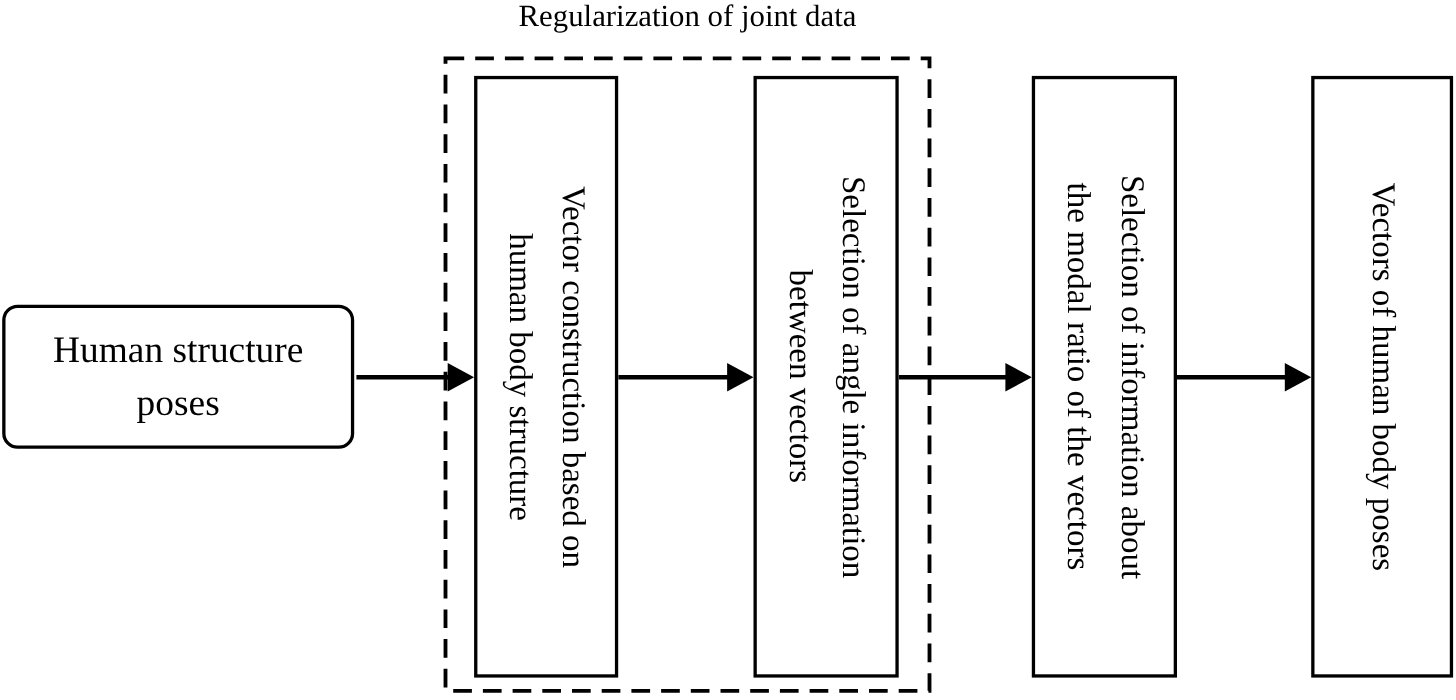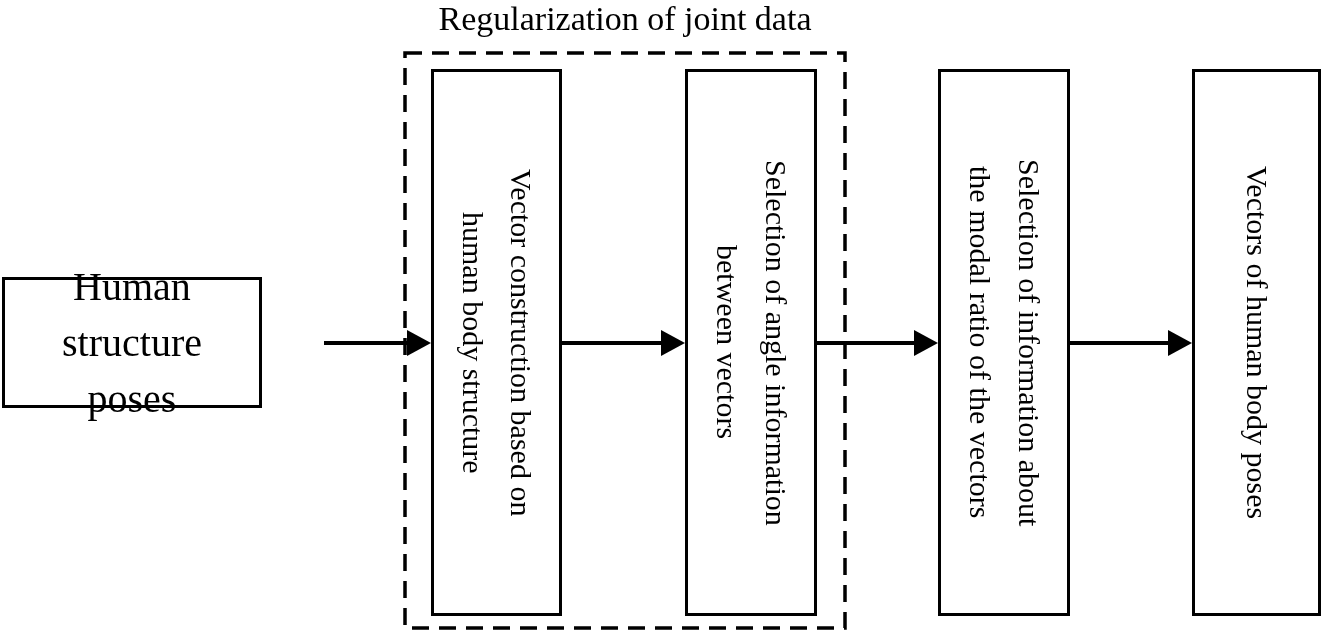--- a/index.html
+++ b/index.html
@@ -29,24 +29,25 @@
     border: 3px solid #000000;
     background: #ffffff;
     display: flex;
     align-items: center;
     justify-content: center;
     text-align: center;
   }
   .h-node {
     left: 2px;
     top: 277px;
-    width: 260px;
+    width: 320px;
     height: 131px;
-    font-size: 40px;
+    font-size: 34px;
     line-height: 1.4;
+    border-radius: 14px;
   }
   .v-node {
     top: 69px;
     height: 547px;
     font-size: 30px;
   }
   .v-node .vtext {
     writing-mode: vertical-rl;
     text-orientation: mixed;
     text-align: center;
@@ -58,21 +59,21 @@
   #node-vector-construction { left: 431px; width: 131px; }
   #node-angle-selection     { left: 685px; width: 132px; }
   #node-modal-ratio         { left: 938px; width: 132px; }
   #node-pose-vectors        { left: 1192px; width: 129px; }
   #group-title {
     position: absolute;
     left: 395px;
     top: 0px;
     width: 460px;
     text-align: center;
-    font-size: 34px;
+    font-size: 28px;
     white-space: nowrap;
   }
 </style>
 </head>
 <body>
 
 <div id="canvas">
 
   <svg id="wires" viewBox="0 0 1324 636" xmlns="http://www.w3.org/2000/svg">
     <rect x="405" y="53" width="440" height="575" fill="none" stroke="#000000" stroke-width="3.5" stroke-dasharray="17 10"></rect>

